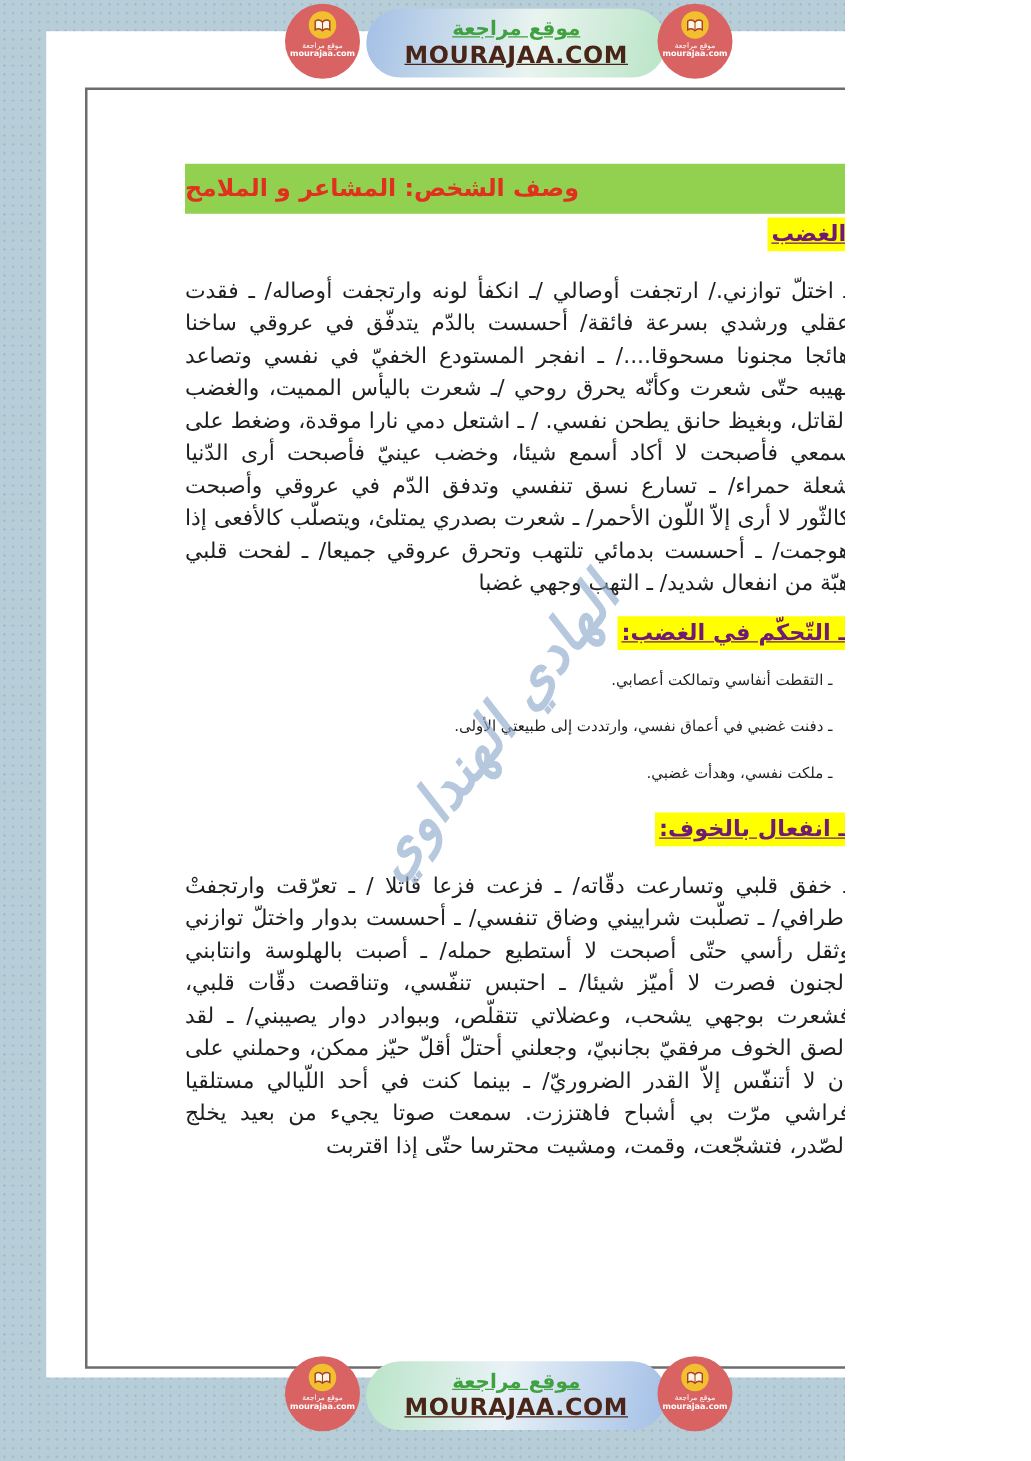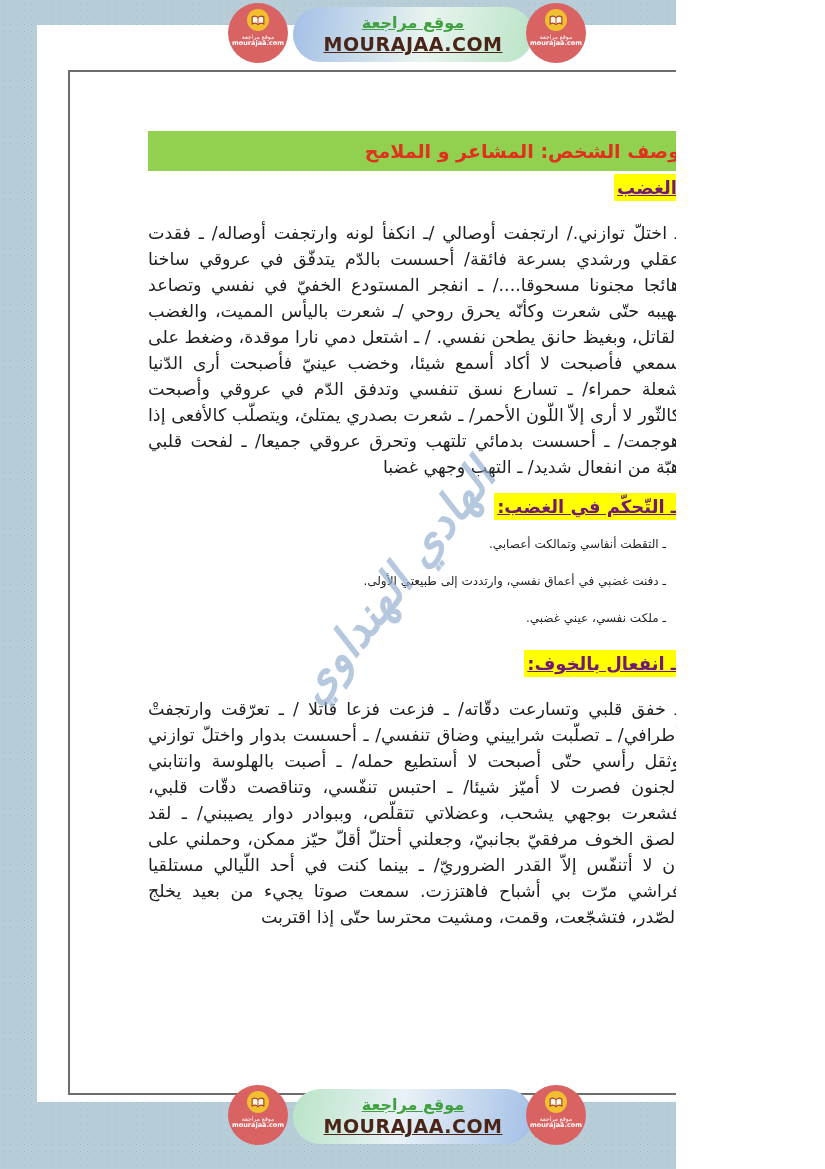--- a/index.html
+++ b/index.html
@@ -31,21 +31,21 @@
   }
   .logo.left{left:0;} .logo.right{left:298px;}
   .logo-badge{width:22px;height:22px;border-radius:50%;background:#f2c02e;margin-top:6px;
     display:flex;align-items:center;justify-content:center;}
   .logo-ar{font-size:6px;color:#ffffff;line-height:7px;margin-top:2px;direction:rtl;}
   .logo-en{font-size:6.5px;color:#ffffff;line-height:7px;font-weight:bold;}
 
   
   .content{position:absolute;left:148px;top:131px;width:532px;direction:rtl;color:#1f1f1f;}
   .title-bar{
-    height:40px;background:#92d050;display:flex;align-items:center;justify-content:flex-start;
+    height:40px;background:#92d050;display:flex;align-items:center;justify-content:flex-end;
   }
   .title-bar span{color:#e0301e;font-weight:bold;font-size:19px;}
   .hl-line{text-align:right;}
   .hl{
     display:inline-block;background:#ffff00;color:#701a75;font-weight:bold;font-size:18px;
     text-decoration:underline;padding:2px 3px;line-height:23px;
   }
   .hl-anger{margin-top:3px;}
   .hl-mid{margin-top:13px;margin-left:28px;}
   .para{
@@ -108,21 +108,21 @@
 
     <p class="para">ـ اختلّ توازني./ ارتجفت أوصالي /ـ انكفأ لونه وارتجفت أوصاله/ ـ فقدت عقلي ورشدي بسرعة فائقة/ أحسست بالدّم يتدفّق في عروقي ساخنا هائجا مجنونا مسحوقا..../ ـ انفجر المستودع الخفيّ في نفسي وتصاعد لهيبه حتّى شعرت وكأنّه يحرق روحي /ـ شعرت باليأس المميت، والغضب القاتل، وبغيظ حانق يطحن نفسي. / ـ اشتعل دمي نارا موقدة، وضغط على سمعي فأصبحت لا أكاد أسمع شيئا، وخضب عينيّ فأصبحت أرى الدّنيا شعلة حمراء/ ـ تسارع نسق تنفسي وتدفق الدّم في عروقي وأصبحت كالثّور لا أرى إلاّ اللّون الأحمر/ ـ شعرت بصدري يمتلئ، ويتصلّب كالأفعى إذا هوجمت/ ـ أحسست بدمائي تلتهب وتحرق عروقي جميعا/ ـ لفحت قلبي هبّة من انفعال شديد/ ـ التهب وجهي غضبا</p>
 
     <div class="hl-line">
       <span class="hl hl-mid">ـ التّحكّم في الغضب:</span>
     </div>
 
     <div class="bullets">
       <div class="bullet">ـ التقطت أنفاسي وتمالكت أعصابي.</div>
       <div class="bullet">ـ دفنت غضبي في أعماق نفسي، وارتددت إلى طبيعتي الأولى.</div>
-      <div class="bullet">ـ ملكت نفسي، عيني غضبي.</div>
+      <div class="bullet">ـ ملكت نفسي، وهدأت غضبي.</div>
     </div>
 
     <div class="hl-line">
       <span class="hl hl-mid">ـ انفعال بالخوف:</span>
     </div>
 
     <p class="para">ـ خفق قلبي وتسارعت دقّاته/ ـ فزعت فزعا قاتلا / ـ تعرّقت وارتجفتْ أطرافي/ ـ تصلّبت شراييني وضاق تنفسي/ ـ أحسست بدوار واختلّ توازني وثقل رأسي حتّى أصبحت لا أستطيع حمله/ ـ أصبت بالهلوسة وانتابني الجنون فصرت لا أميّز شيئا/ ـ احتبس تنفّسي، وتناقصت دقّات قلبي، فشعرت بوجهي يشحب، وعضلاتي تتقلّص، وببوادر دوار يصيبني/ ـ لقد ألصق الخوف مرفقيّ بجانبيّ، وجعلني أحتلّ أقلّ حيّز ممكن، وحملني على أن لا أتنفّس إلاّ القدر الضروريّ/ ـ بينما كنت في أحد اللّيالي مستلقيا فراشي مرّت بي أشباح فاهتززت. سمعت صوتا يجيء من بعيد يخلج الصّدر، فتشجّعت، وقمت، ومشيت محترسا حتّى إذا اقتربت</p>
   </div>
 
   <div class="watermark">الهادي الهنداوي</div>

